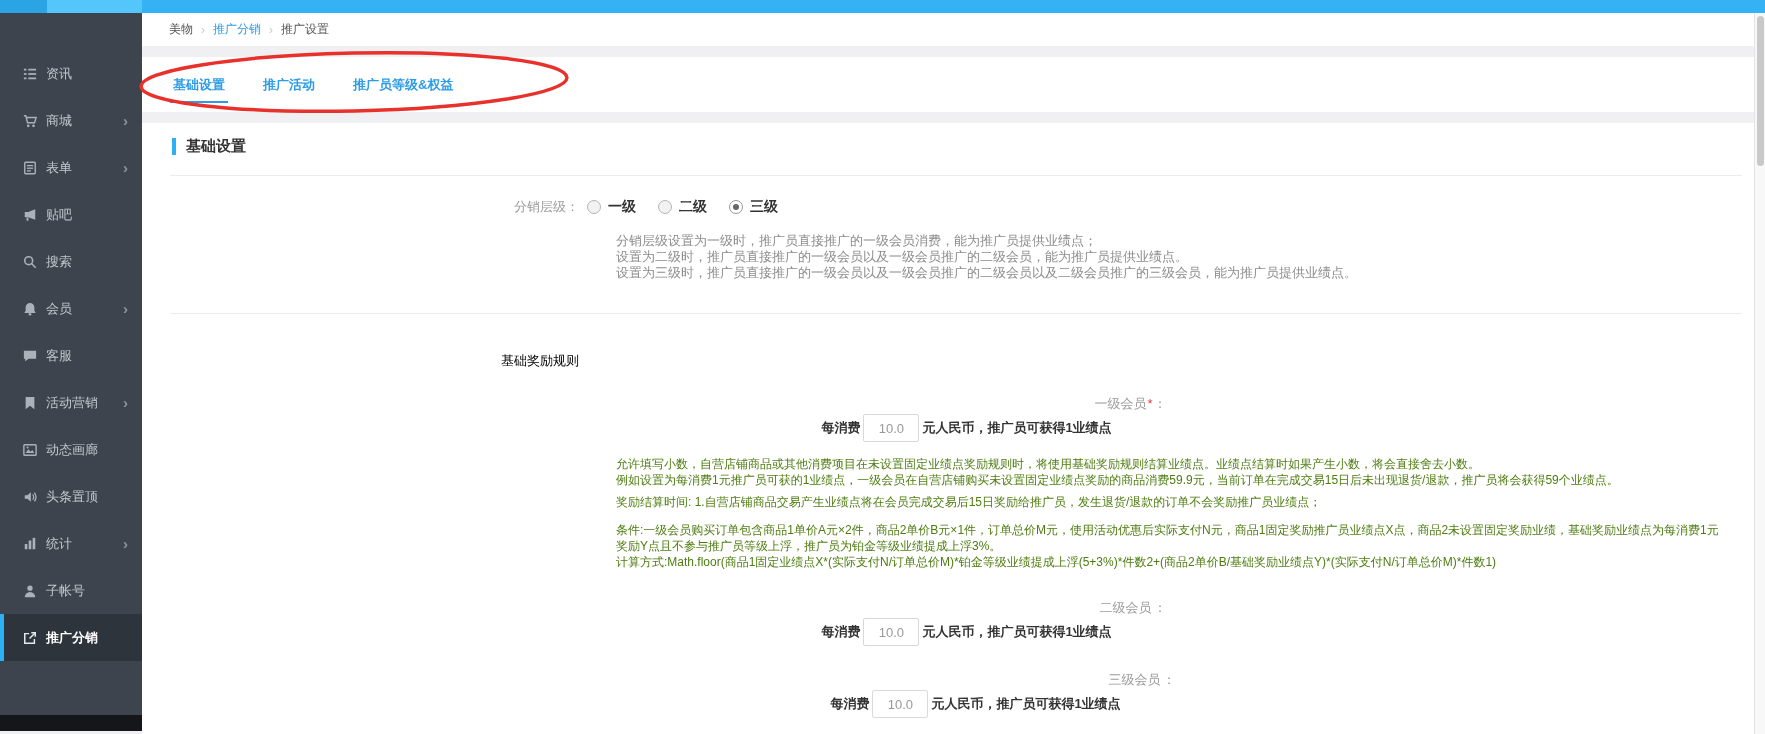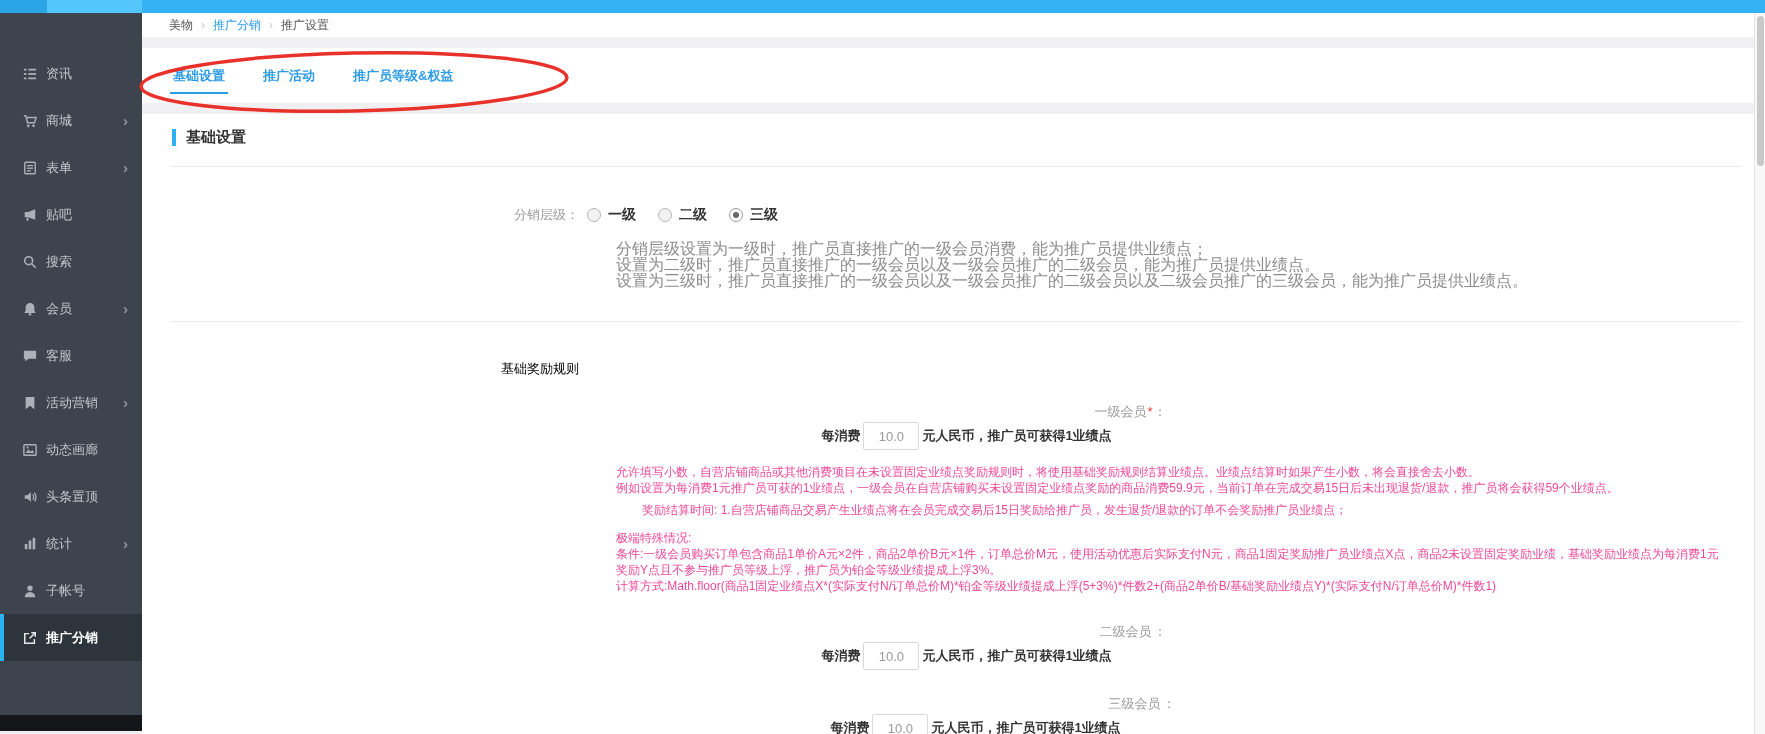--- a/index.html
+++ b/index.html
@@ -17,56 +17,56 @@
   .sidebar{position:absolute;left:0;top:13px;width:142px;height:718px;background:#3d444d;padding-top:37px;box-sizing:border-box;}
   .sb-item{height:47px;display:flex;align-items:center;padding:0 14px 0 22px;color:#c2c7cd;font-size:13px;cursor:pointer;box-sizing:border-box;}
   .sb-item .icon{width:15px;height:15px;margin-right:9px;color:#aab1b9;flex:none;display:flex;align-items:center;justify-content:center;}
   .sb-item .icon svg{width:14px;height:14px;display:block;}
   .sb-item .chev{margin-left:auto;color:#8d949c;font-size:15px;line-height:1;font-weight:bold;}
   .sb-item.on{background:#2e343b;color:#ffffff;border-left:4px solid #2db1f5;padding-left:18px;font-weight:bold;}
   .sb-item.on .icon{color:#e6e9ec;}
   .sb-bottom{position:absolute;bottom:0;left:0;width:142px;height:16px;background:#141619;}
   
   .main{position:absolute;left:142px;top:13px;right:11px;bottom:0;}
-  .crumb-bar{height:24px;background:#fff;display:flex;align-items:center;padding-left:27px;font-size:12px;}
+  .crumb-bar{height:33px;background:#fff;display:flex;align-items:center;padding-left:27px;font-size:12px;}
   .crumb-bar .sep{color:#c9c9c9;margin:0 8px;}
   .crumb-root,.crumb-cur{color:#555;}
   .crumb-link{color:#2d9ce6;cursor:pointer;}
   .gap1{height:11px;}
   .tab-bar{height:55px;background:#fff;display:flex;align-items:center;padding-left:28px;position:relative;}
   .tab{position:relative;color:#2d9ce6;font-size:13px;font-weight:bold;padding:19px 3px;margin-right:32px;cursor:pointer;}
   .tab.on::after{content:'';position:absolute;left:0;right:0;bottom:10px;height:2px;background:#2d9ce6;}
   .gap2{height:11px;}
   .panel{background:#fff;box-sizing:border-box;padding:14px 0 36px 0;min-height:566px;}
   .section-head{display:flex;align-items:center;margin-left:30px;}
   .section-bar{width:4px;height:17px;background:#2db1f5;margin-right:10px;}
   .section-title{font-size:15px;font-weight:bold;color:#333;}
   .divider{height:1px;background:#ececec;margin:19px 12px 0 28px;}
   .divider2{height:1px;background:#ececec;margin:32px 12px 0 28px;}
   .form-row{display:flex;align-items:center;}
-  .row-level{margin-top:38px;}
+  .row-level{margin-top:21px;}
   .f-label{width:437px;text-align:right;color:#9b9b9b;font-size:13px;flex:none;line-height:20px;}
   .f-label .req{color:#e03b3b;margin:0 1px;}
   .f-content{margin-left:37px;display:flex;align-items:center;}
   .radio-group{margin-left:8px;display:flex;align-items:flex-end;}
   .radio-opt{display:flex;align-items:center;margin-right:22px;cursor:pointer;}
   .radio{width:14px;height:14px;border-radius:50%;border:1px solid #b5b5b5;background:#f2f2f2;display:inline-block;margin-right:7px;position:relative;box-sizing:border-box;}
   .radio.on{background:#fff;border-color:#999;}
   .radio.on::after{content:'';position:absolute;left:3px;top:3px;width:6px;height:6px;border-radius:50%;background:#666;}
   .radio-label{font-size:14px;font-weight:bold;color:#333;}
-  .desc{margin:16px 0 0 474px;color:#8c8c8c;font-size:16px;width:1120px;}
+  .desc{margin:16px 0 0 474px;color:#8c8c8c;font-size:13px;width:1120px;}
   .desc div{line-height:16px;white-space:nowrap;}
   .group-label{margin:38px 0 0 359px;color:#000000;font-size:13px;}
   .member-row{margin-top:24px;flex-direction:column;}
   .member-row .f-content{gap:3px;}
   .txt-strong{font-size:13px;font-weight:bold;color:#333;white-space:nowrap;}
   .num-input{width:56px;height:28px;border:1px solid #d9d9d9;border-radius:2px;text-align:center;color:#999;font-size:13px;font-family:inherit;box-sizing:border-box;background:#fff;}
-  .rule-desc{margin:14px 0 0 474px;color:#ec4899;font-size:12px;}
+  .rule-desc{margin:14px 0 0 474px;color:#4d7c0f;font-size:12px;}
   .rule-desc div{line-height:16px;white-space:nowrap;}
-  .rule-p2{margin-top:6px;margin-left:26px;}
+  .rule-p2{margin-top:6px;}
   .rule-p3{margin-top:12px;}
   .row2{margin-top:28px;}
   .row3{margin-top:24px;margin-left:18px;}
   
   .annotation{position:absolute;left:132px;top:46px;width:450px;height:74px;z-index:20;pointer-events:none;}
   
   .scrollbar{position:absolute;right:0;top:13px;bottom:0;width:11px;background:#f8f8f8;border-left:1px solid #e4e4e4;box-sizing:border-box;}
   .scroll-thumb{position:absolute;left:2px;top:3px;width:7px;height:150px;border-radius:4px;background:#c9c9c9;}
 </style>
 </head>
@@ -270,21 +270,20 @@
         <input class="num-input" value="10.0" style="">
         <span class="txt-strong">元人民币，推广员可获得1业绩点</span>
       </div>
     </div>
 
     <div class="rule-desc">
       <div>允许填写小数，自营店铺商品或其他消费项目在未设置固定业绩点奖励规则时，将使用基础奖励规则结算业绩点。业绩点结算时如果产生小数，将会直接舍去小数。</div>
       <div>例如设置为每消费1元推广员可获的1业绩点，一级会员在自营店铺购买未设置固定业绩点奖励的商品消费59.9元，当前订单在完成交易15日后未出现退货/退款，推广员将会获得59个业绩点。</div>
       <div class="rule-p2">奖励结算时间: 1.自营店铺商品交易产生业绩点将在会员完成交易后15日奖励给推广员，发生退货/退款的订单不会奖励推广员业绩点；</div>
       <div class="rule-p3">
-        <div>极端特殊情况:</div>
         <div>条件:一级会员购买订单包含商品1单价A元×2件，商品2单价B元×1件，订单总价M元，使用活动优惠后实际支付N元，商品1固定奖励推广员业绩点X点，商品2未设置固定奖励业绩，基础奖励业绩点为每消费1元</div>
         <div>奖励Y点且不参与推广员等级上浮，推广员为铂金等级业绩提成上浮3%。</div>
         <div>计算方式:Math.floor(商品1固定业绩点X*(实际支付N/订单总价M)*铂金等级业绩提成上浮(5+3%)*件数2+(商品2单价B/基础奖励业绩点Y)*(实际支付N/订单总价M)*件数1)</div>
       </div>
     </div>
 
     <div class="form-row member-row row2">
       <div class="f-label">
         <span>二级会员</span><span class="req"></span><span>：</span>
       </div>

